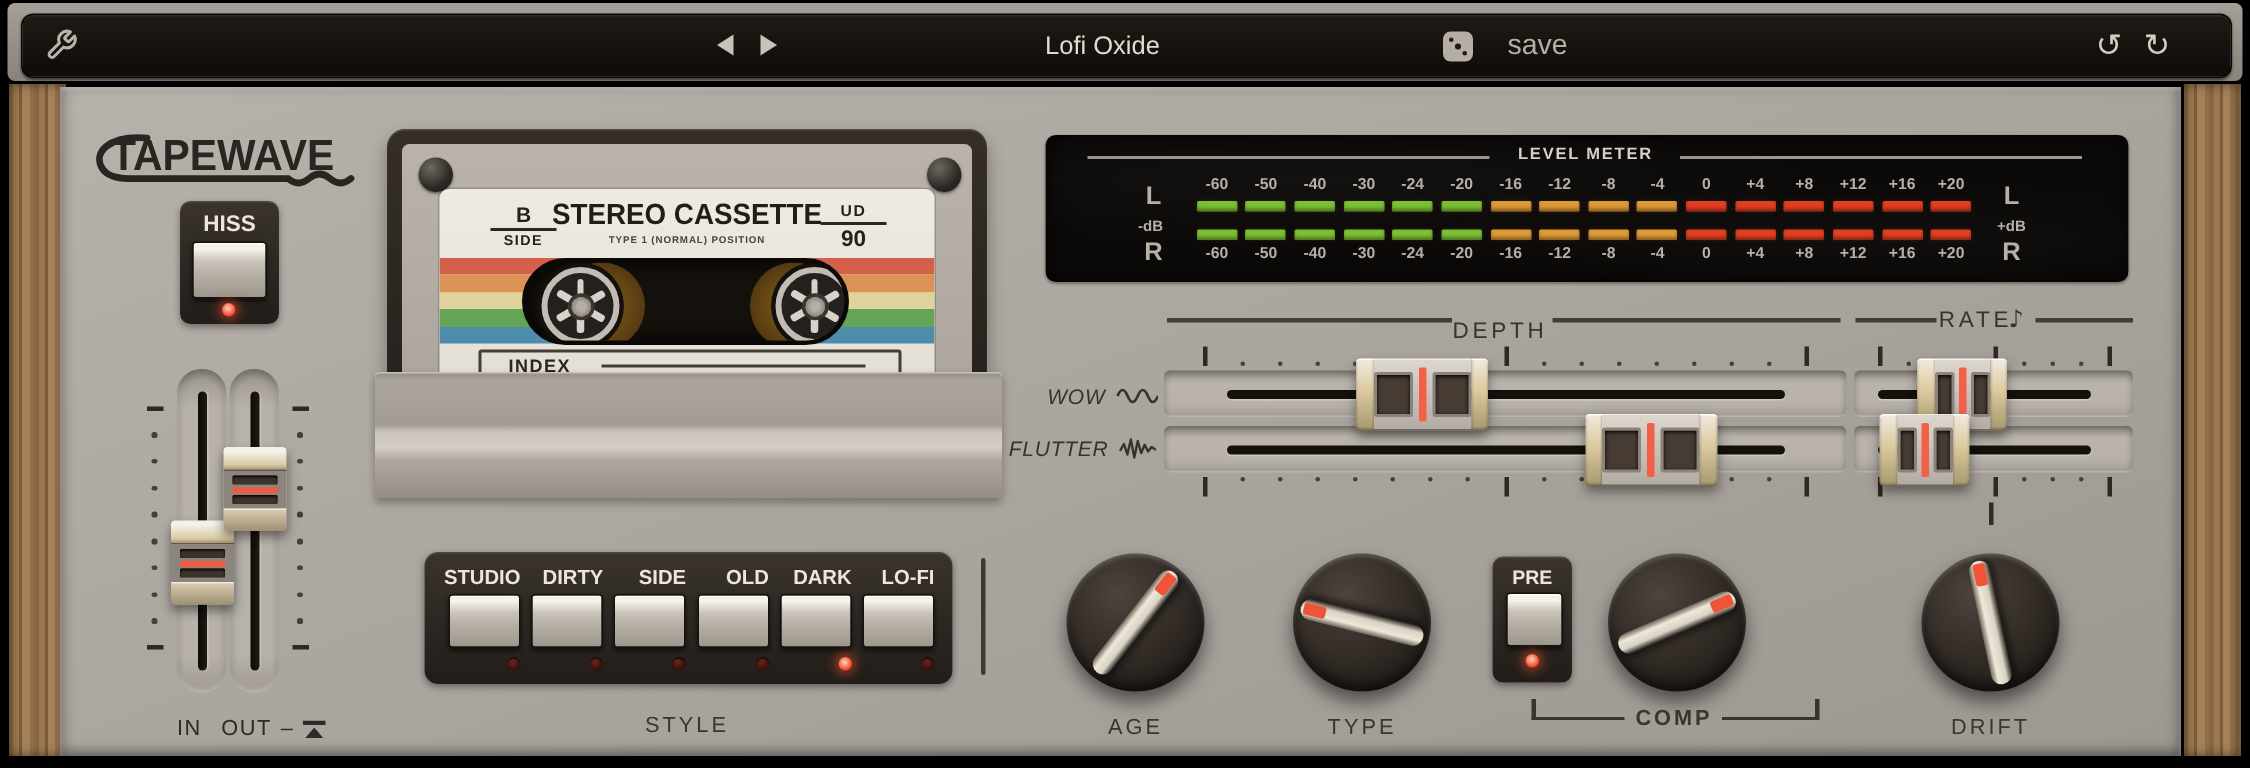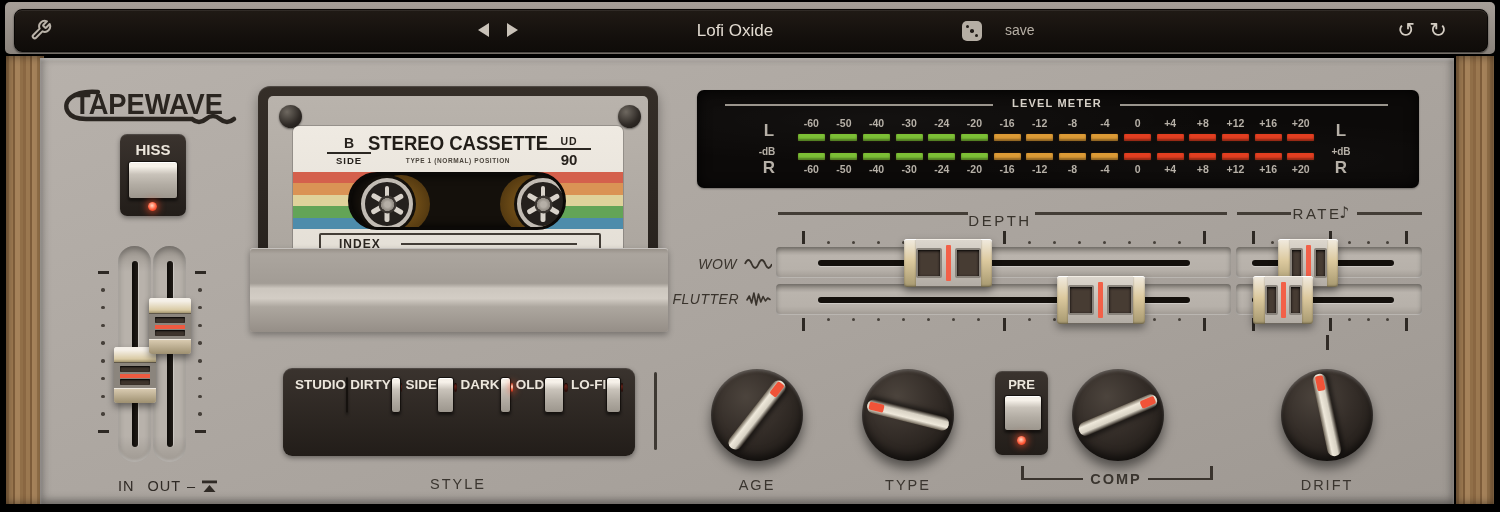--- a/index.html
+++ b/index.html
@@ -8,21 +8,21 @@
   .abs{position:absolute;}
 
   
   .topbar-strip{left:5px;top:2px;width:1490px;height:52px;border-radius:5px;
     background:linear-gradient(180deg,#a69f98,#968f88 55%,#8a837c);}
   .topbar{left:14px;top:9px;width:1472px;height:41px;border-radius:8px;border:1px solid #090705;
     background:linear-gradient(180deg,#201a15,#130f0c 70%,#0f0c09);
     box-shadow:inset 0 1px 0 rgba(255,255,255,.08),0 1px 2px rgba(0,0,0,.6);}
   .tb-title{left:620px;top:0;width:200px;height:41px;line-height:41px;text-align:center;
     color:#e2dbd1;font-size:17px;}
-  .tb-save{left:990px;top:0;width:70px;height:41px;line-height:41px;color:#b6afa5;font-size:14px;cursor:default;}
+  .tb-save{left:990px;top:0;width:70px;height:41px;line-height:41px;color:#b6afa5;font-size:19px;cursor:default;}
   .tri{width:0;height:0;}
   .tri-left{border-top:7px solid transparent;border-bottom:7px solid transparent;border-right:11px solid #c9c2b8;}
   .tri-right{border-top:7px solid transparent;border-bottom:7px solid transparent;border-left:11px solid #c9c2b8;}
   .tb-btn{display:flex;align-items:center;justify-content:center;}
   .dice{left:947px;top:11px;width:20px;height:20px;border-radius:5px;background:#b5aea4;}
   .dice i{position:absolute;width:3.6px;height:3.6px;border-radius:50%;background:#211c18;}
   .histarrow{font-family:"DejaVu Sans",sans-serif;font-size:21px;color:#d3ccc2;line-height:26px;text-align:center;}
 
   
   .wood{top:56px;width:38px;height:448px;
@@ -109,21 +109,21 @@
     border-radius:2px;box-sizing:border-box;}
   .index-label{position:absolute;left:18px;top:2px;font-size:12px;font-weight:bold;letter-spacing:1px;color:#2b2621;}
   .index-line{position:absolute;left:80px;right:22px;top:8px;height:2px;background:#433d36;}
   .cas-door{left:250px;top:248px;width:418px;height:84px;border-radius:3px;
     background:linear-gradient(180deg,#948d85 0%,#aba59e 7%,#a29c95 42%,#ccc6be 48%,#d3cdc5 60%,#ada79f 70%,#958e87 100%);
     box-shadow:0 3px 6px rgba(0,0,0,.3),inset 0 1px 0 rgba(255,255,255,.45);}
 
   
   .style-mod{left:283px;top:368px;width:352px;height:88px;display:flex;justify-content:space-between;
     padding:9px 12px 0;box-sizing:border-box;border-radius:9px;}
-  .style-col{display:flex;align-items:flex-start;width:52px;}
+  .style-col{display:flex;flex-direction:column;align-items:flex-end;width:52px;}
   .style-lab{font-size:13.5px;font-weight:bold;color:#ece6dc;white-space:nowrap;margin-bottom:4px;}
   .style-btn{position:relative;width:46px;height:34px;border-radius:3px;border:1px solid #15110e;cursor:pointer;
     background:linear-gradient(180deg,#f3eee6 0%,#f7f2ea 12%,#c9c3ba 34%,#b3ada4 62%,#9c968d 100%);
     box-shadow:0 2px 3px rgba(0,0,0,.55),inset 0 1px 0 #fff;}
   .style-led{position:relative;margin-top:6px;}
   .caption{color:#3a352f;font-size:14.5px;letter-spacing:2px;text-align:center;}
   .divider-v{left:654px;top:372px;width:2.5px;height:78px;background:#3e3933;border-radius:2px;}
 
   
   .meter{left:697px;top:90px;width:722px;height:98px;border-radius:7px;background:#0c0a09;
@@ -345,28 +345,28 @@
         <div class="style-lab">DIRTY</div>
         <div class="style-btn"></div>
         <div class="style-led led"></div>
       </div>
       <div class="style-col">
         <div class="style-lab">SIDE</div>
         <div class="style-btn"></div>
         <div class="style-led led"></div>
       </div>
       <div class="style-col">
+        <div class="style-lab">OLD</div>
+        <div class="style-btn"></div>
+        <div class="style-led led"></div>
+      </div>
+      <div class="style-col">
         <div class="style-lab">DARK</div>
         <div class="style-btn"></div>
         <div class="style-led led lit"></div>
-      </div>
-      <div class="style-col">
-        <div class="style-lab">OLD</div>
-        <div class="style-btn"></div>
-        <div class="style-led led"></div>
       </div>
       <div class="style-col">
         <div class="style-lab">LO-FI</div>
         <div class="style-btn"></div>
         <div class="style-led led"></div>
       </div>
     </div>
   <div class="abs caption" style="left:408px;top:476px;width:100px;">STYLE</div>
   <div class="abs divider-v"></div>
 

